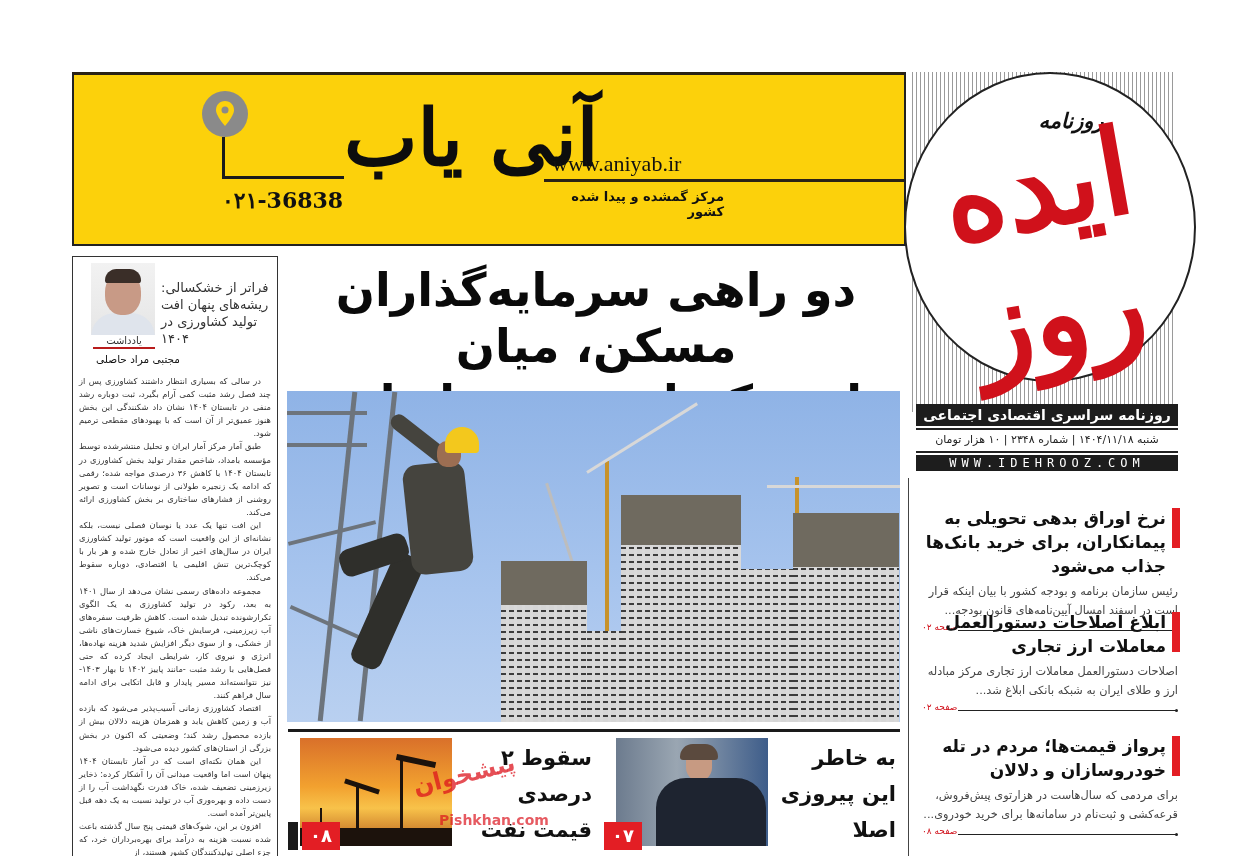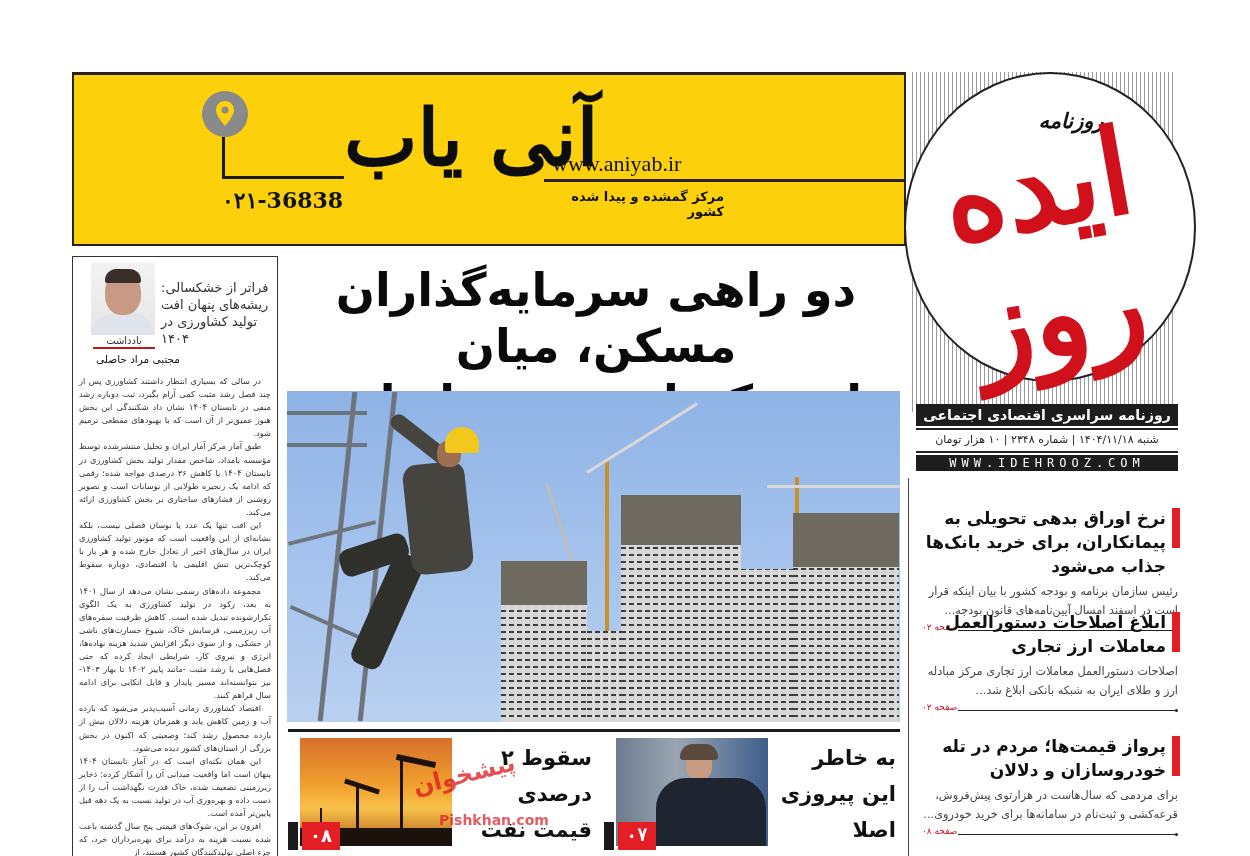--- a/index.html
+++ b/index.html
@@ -248,21 +248,21 @@
 
 <div class="bottom-rule"></div>
 
 <div class="teaser" style="left:604px;width:296px;">
   <div class="pic coach-pic" style="left:12px;" title="مربی فوتبال در کنار زمین">
     <div style="position:absolute;left:70px;top:10px;width:26px;height:32px;background:#c79a82;border-radius:40%;"></div>
     <div style="position:absolute;left:64px;top:6px;width:38px;height:16px;background:#5b4a3e;border-radius:16px 16px 4px 4px;"></div>
     <div style="position:absolute;left:40px;top:40px;width:110px;height:70px;background:#1e2430;border-radius:30px 30px 0 0;"></div>
   </div>
   <div class="numbar" style="left:0;"></div>
-  <div class="num" style="left:14px;font-family:Liberation Mono, monospace;">۰۷</div>
+  <div class="num" style="left:0;">۰۷</div>
   <div class="t-title" style="right:4px;width:120px;">به خاطر این پیروزی اصلا خوشحال نیستم</div>
 </div>
 
 <div class="teaser" style="left:288px;width:310px;">
   <div class="pic oil-pic" style="left:12px;" title="دکل‌های پمپاژ نفت در غروب">
     <div class="pump" style="left:0;bottom:0;width:152px;height:18px;"></div>
     <div class="pump" style="left:100px;top:22px;width:3px;height:70px;"></div>
     <div class="pump" style="left:96px;top:20px;width:40px;height:6px;transform:rotate(12deg);"></div>
     <div class="pump" style="left:56px;top:48px;width:3px;height:50px;"></div>
     <div class="pump" style="left:44px;top:46px;width:36px;height:5px;transform:rotate(18deg);"></div>

